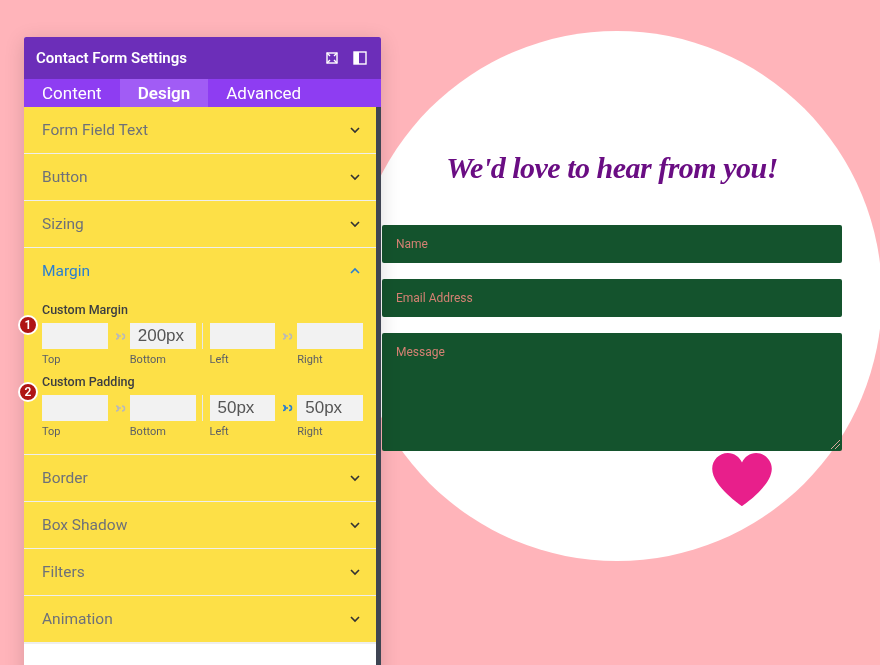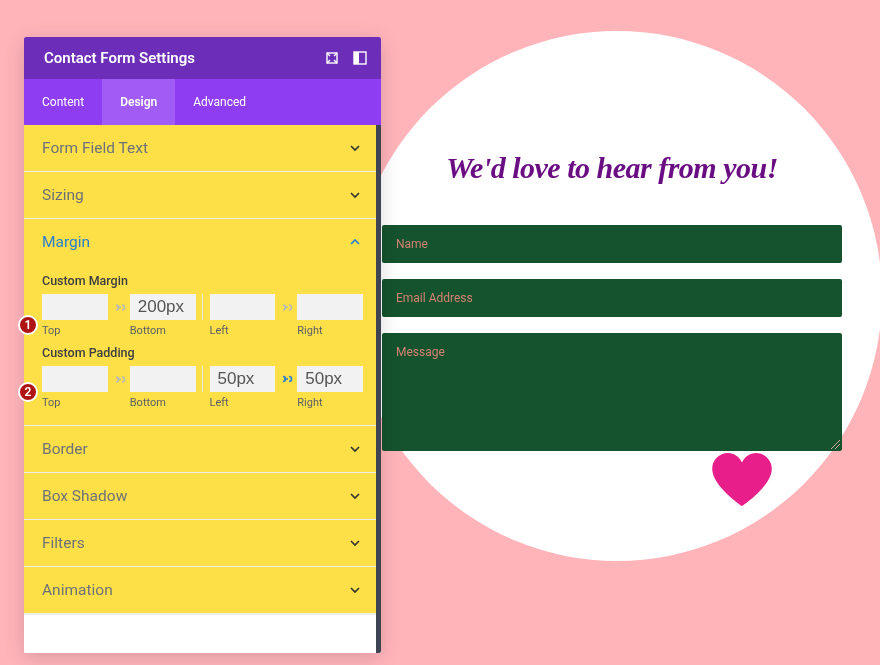--- a/index.html
+++ b/index.html
@@ -70,35 +70,35 @@
     border-radius: 2px;
     overflow: hidden;
   }
 
   .hdr {
     background: #6c2eb9;
     color: #fff;
     display: flex;
     align-items: center;
     justify-content: space-between;
-    padding: 12px 14px 12px 20px;
+    padding: 12px 14px 12px 12px;
     font-size: 15px;
     font-weight: 600;
   }
   .hdr .icons { display: flex; gap: 14px; align-items: center; }
   .hdr .ic { width: 14px; height: 14px; display:inline-block; }
 
   .tabs {
     background: #8e3df2;
     display: flex;
   }
   .tab {
     color: #fff;
-    font-size: 12px;
-    padding: 16px 18px;
+    font-size: 17px;
+    padding: 4px 18px;
     cursor: pointer;
   }
   .tab.active {
     background: #a15cf5;
     font-weight: 600;
   }
 
   .scroll {
     flex: 1 1 auto;
     position: relative;
@@ -250,20 +250,30 @@
       <div class="acc-hd">
         <span class="lbl">Form Field Text</span>
         <span class="chev">
             <svg viewBox="0 0 12 12">
               <path d="M2 4l4 4 4-4" fill="none" stroke="#333" stroke-width="1.6"></path>
             </svg>
           </span>
       </div>
     </div>
 
+    <div class="acc">
+      <div class="acc-hd">
+        <span class="lbl">Button</span>
+        <span class="chev">
+            <svg viewBox="0 0 12 12">
+              <path d="M2 4l4 4 4-4" fill="none" stroke="#333" stroke-width="1.6"></path>
+            </svg>
+          </span>
+      </div>
+    </div>
 
     <div class="acc">
       <div class="acc-hd">
         <span class="lbl">Sizing</span>
         <span class="chev">
             <svg viewBox="0 0 12 12">
               <path d="M2 4l4 4 4-4" fill="none" stroke="#333" stroke-width="1.6"></path>
             </svg>
           </span>
       </div>

